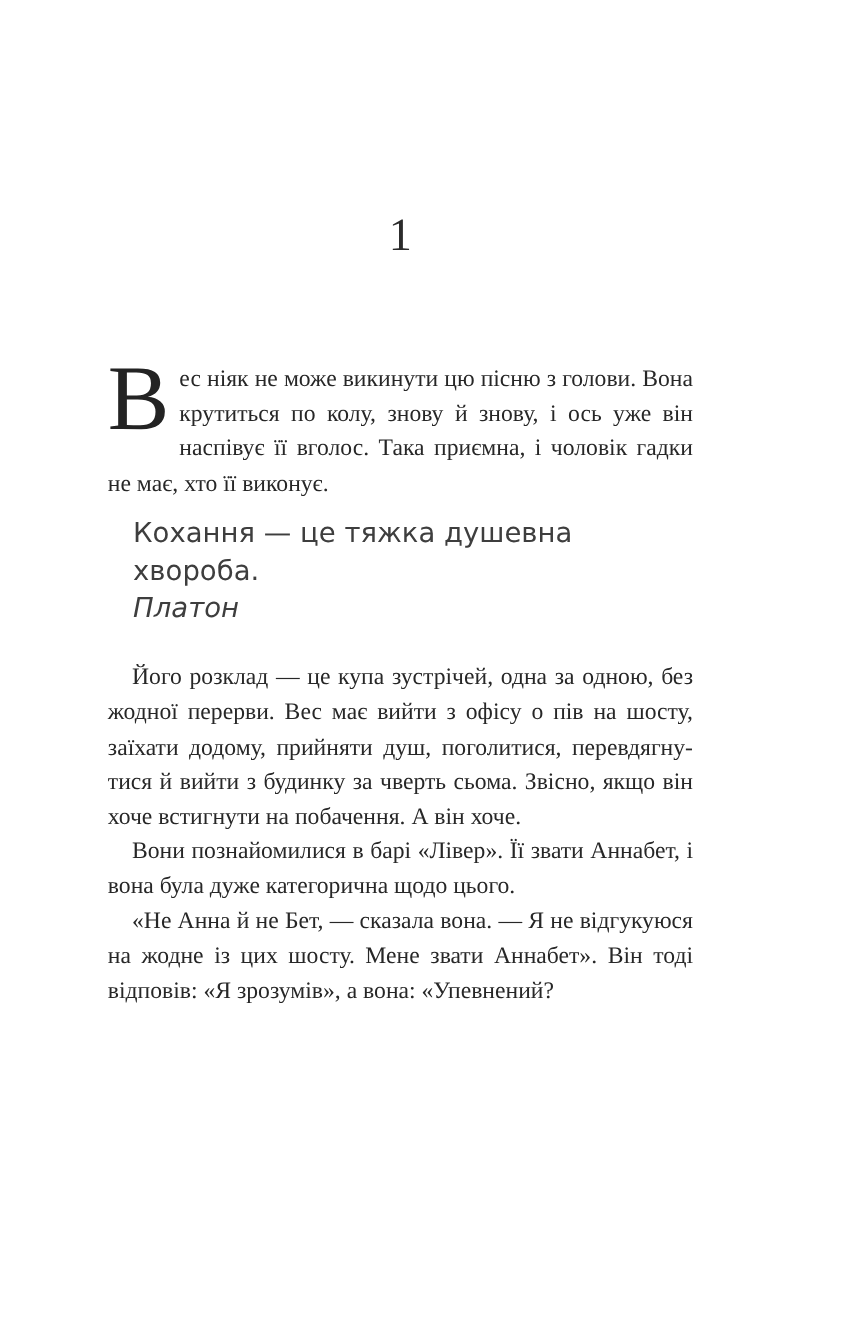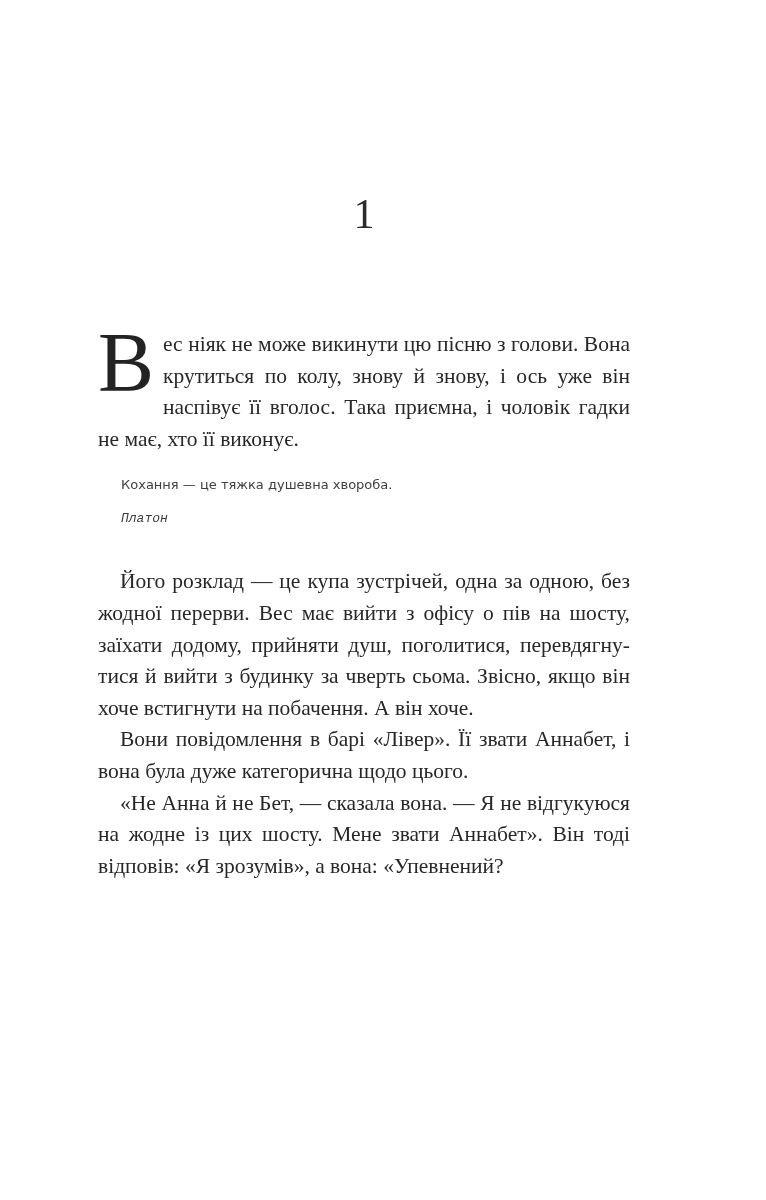--- a/index.html
+++ b/index.html
@@ -50,29 +50,28 @@
     font-size: 84px;
     line-height: 62px;
     height: 62px;
     margin: 3px 9px 0 0;
     color: #232323;
   }
   .quote-block {
     margin: 13px 0 30px 0;
     padding-left: 23px;
     font-family: "DejaVu Sans", sans-serif;
-    font-size: 13px;
+    font-size: 25px;
     line-height: 34px;
     color: #3e3e3e;
     text-align: left;
     text-indent: 0;
   }
   .quote-author {
     font-style: italic;
-    font-family: Liberation Mono, monospace;
   }
   .iname {
   }
 </style>
 </head>
 <body>
 
 <div class="page">
 
   <div class="chapter-number">1</div>
@@ -83,18 +82,18 @@
 
 
     <div class="quote-block">
       <div class="quote-text">Кохання — це тяжка душевна хвороба.</div>
       <div class="quote-author">Платон</div>
     </div>
 
 
     <p class="indent">Його розклад — це купа зустрічей, одна за одною, без жодної перерви. Вес має вийти з офісу о пів на шосту, заїхати додому, прийняти душ, поголи­тися, перевдягну­тися й вийти з будинку за чверть сьома. Звісно, якщо він хоче встигнути на побачен­ня. А він хоче.</p>
 
-    <p class="indent">Вони повідомлення в барі «Лівер». Її звати Анна­бет, і вона була дуже категорична щодо цього.</p>
+    <p class="indent">Вони познайомилися в барі «Лівер». Її звати Анна­бет, і вона була дуже категорична щодо цього.</p>
 
     <p class="indent"><span>«Не Анна й не Бет, — сказала вона. — Я не відгу­куюся на жодне із цих шосту. Мене звати </span><span class="iname">Аннабет</span><span>». Він тоді відповів: «Я зрозумів», а вона: «Упевнений?</span></p>
 
   </div>
 </div>
 
 </body></html>

